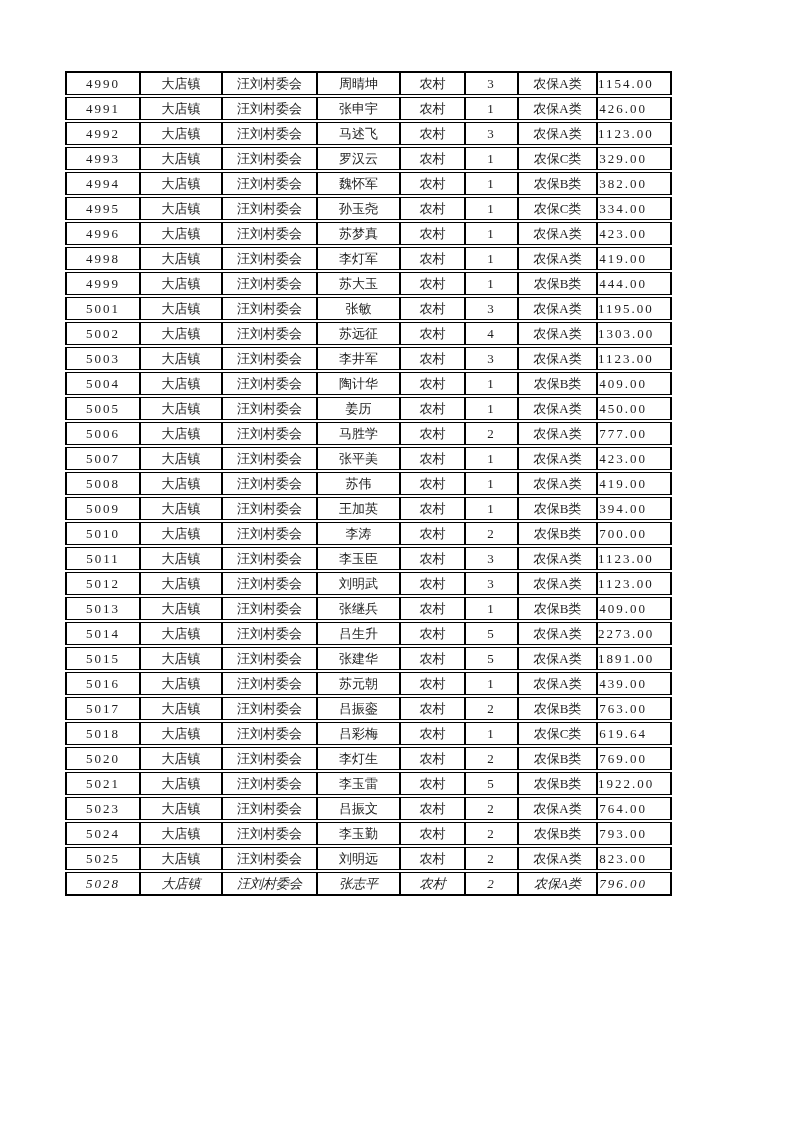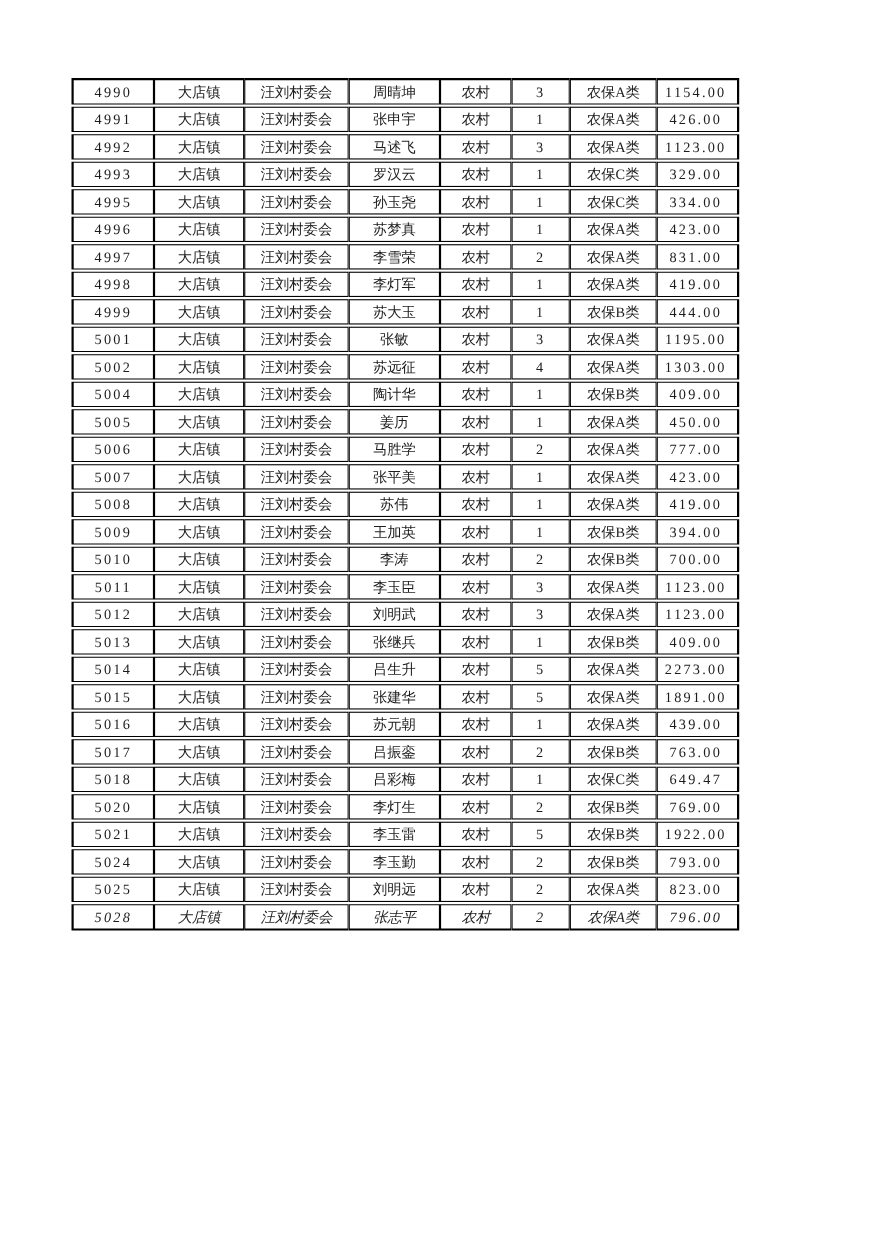--- a/index.html
+++ b/index.html
@@ -41,21 +41,22 @@
   table.roster td:last-child  { border-right-width: 2px; }
   table.roster tr:first-child td { border-top-width: 2px; }
   table.roster tr:last-child td  { border-bottom-width: 2px; font-style: italic; }
   
   table.roster td.col-0,
   table.roster td.col-5,
   table.roster td.col-7 {
     letter-spacing: 2px;
   }
   table.roster td.col-7 {
-    padding-right: 3px;
+    text-align: right;
+    padding-right: 23px;
   }
 </style>
 </head>
 <body>
 
 <div class="page">
   <table class="roster">
     <colgroup>
       <col style="width:75px">
       <col style="width:82px">
@@ -101,50 +102,50 @@
           <td class="col-0">4993</td>
           <td class="col-1">大店镇</td>
           <td class="col-2">汪刘村委会</td>
           <td class="col-3">罗汉云</td>
           <td class="col-4">农村</td>
           <td class="col-5">1</td>
           <td class="col-6">农保C类</td>
           <td class="col-7">329.00</td>
         </tr>
         <tr>
+          <td class="col-0">4994</td>
+          <td class="col-1">大店镇</td>
+          <td class="col-2">汪刘村委会</td>
+          <td class="col-3">魏怀军</td>
+          <td class="col-4">农村</td>
+          <td class="col-5">1</td>
+          <td class="col-6">农保B类</td>
+          <td class="col-7">382.00</td>
+        </tr>
+        <tr>
           <td class="col-0">4995</td>
           <td class="col-1">大店镇</td>
           <td class="col-2">汪刘村委会</td>
           <td class="col-3">孙玉尧</td>
           <td class="col-4">农村</td>
           <td class="col-5">1</td>
           <td class="col-6">农保C类</td>
           <td class="col-7">334.00</td>
         </tr>
         <tr>
           <td class="col-0">4996</td>
           <td class="col-1">大店镇</td>
           <td class="col-2">汪刘村委会</td>
           <td class="col-3">苏梦真</td>
           <td class="col-4">农村</td>
           <td class="col-5">1</td>
           <td class="col-6">农保A类</td>
           <td class="col-7">423.00</td>
         </tr>
         <tr>
-          <td class="col-0">4997</td>
-          <td class="col-1">大店镇</td>
-          <td class="col-2">汪刘村委会</td>
-          <td class="col-3">李雪荣</td>
-          <td class="col-4">农村</td>
-          <td class="col-5">2</td>
-          <td class="col-6">农保A类</td>
-          <td class="col-7">831.00</td>
-        </tr>
-        <tr>
           <td class="col-0">4998</td>
           <td class="col-1">大店镇</td>
           <td class="col-2">汪刘村委会</td>
           <td class="col-3">李灯军</td>
           <td class="col-4">农村</td>
           <td class="col-5">1</td>
           <td class="col-6">农保A类</td>
           <td class="col-7">419.00</td>
         </tr>
         <tr>
@@ -171,20 +172,30 @@
           <td class="col-0">5002</td>
           <td class="col-1">大店镇</td>
           <td class="col-2">汪刘村委会</td>
           <td class="col-3">苏远征</td>
           <td class="col-4">农村</td>
           <td class="col-5">4</td>
           <td class="col-6">农保A类</td>
           <td class="col-7">1303.00</td>
         </tr>
         <tr>
+          <td class="col-0">5003</td>
+          <td class="col-1">大店镇</td>
+          <td class="col-2">汪刘村委会</td>
+          <td class="col-3">李井军</td>
+          <td class="col-4">农村</td>
+          <td class="col-5">3</td>
+          <td class="col-6">农保A类</td>
+          <td class="col-7">1123.00</td>
+        </tr>
+        <tr>
           <td class="col-0">5004</td>
           <td class="col-1">大店镇</td>
           <td class="col-2">汪刘村委会</td>
           <td class="col-3">陶计华</td>
           <td class="col-4">农村</td>
           <td class="col-5">1</td>
           <td class="col-6">农保B类</td>
           <td class="col-7">409.00</td>
         </tr>
         <tr>
@@ -318,41 +329,51 @@
           <td class="col-7">763.00</td>
         </tr>
         <tr>
           <td class="col-0">5018</td>
           <td class="col-1">大店镇</td>
           <td class="col-2">汪刘村委会</td>
           <td class="col-3">吕彩梅</td>
           <td class="col-4">农村</td>
           <td class="col-5">1</td>
           <td class="col-6">农保C类</td>
-          <td class="col-7">649.47</td>
+          <td class="col-7">619.64</td>
         </tr>
         <tr>
           <td class="col-0">5020</td>
           <td class="col-1">大店镇</td>
           <td class="col-2">汪刘村委会</td>
           <td class="col-3">李灯生</td>
           <td class="col-4">农村</td>
           <td class="col-5">2</td>
           <td class="col-6">农保B类</td>
           <td class="col-7">769.00</td>
         </tr>
         <tr>
           <td class="col-0">5021</td>
           <td class="col-1">大店镇</td>
           <td class="col-2">汪刘村委会</td>
           <td class="col-3">李玉雷</td>
           <td class="col-4">农村</td>
           <td class="col-5">5</td>
           <td class="col-6">农保B类</td>
           <td class="col-7">1922.00</td>
+        </tr>
+        <tr>
+          <td class="col-0">5023</td>
+          <td class="col-1">大店镇</td>
+          <td class="col-2">汪刘村委会</td>
+          <td class="col-3">吕振文</td>
+          <td class="col-4">农村</td>
+          <td class="col-5">2</td>
+          <td class="col-6">农保A类</td>
+          <td class="col-7">764.00</td>
         </tr>
         <tr>
           <td class="col-0">5024</td>
           <td class="col-1">大店镇</td>
           <td class="col-2">汪刘村委会</td>
           <td class="col-3">李玉勤</td>
           <td class="col-4">农村</td>
           <td class="col-5">2</td>
           <td class="col-6">农保B类</td>
           <td class="col-7">793.00</td>

